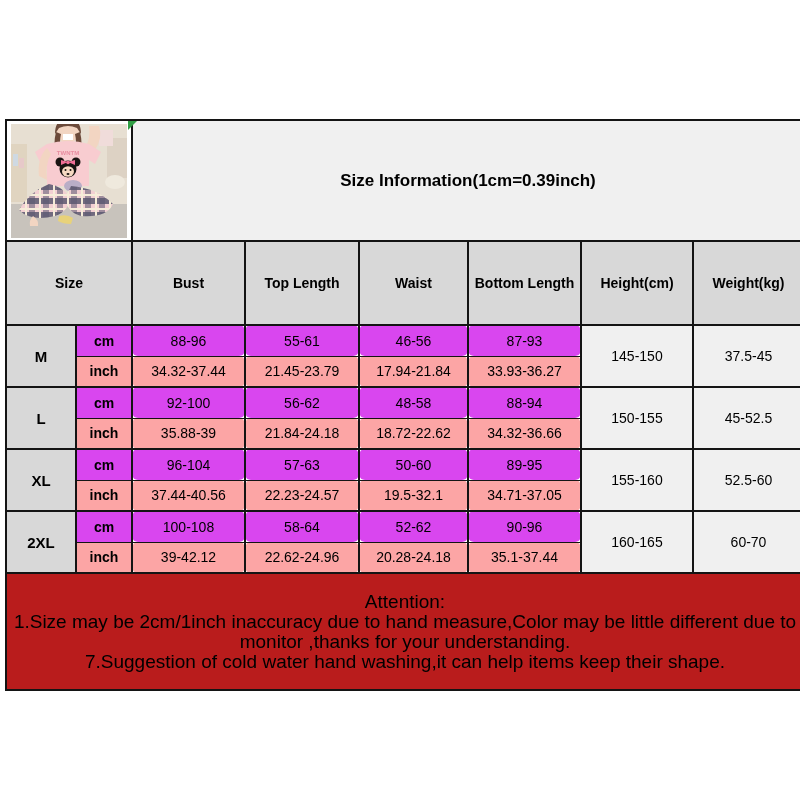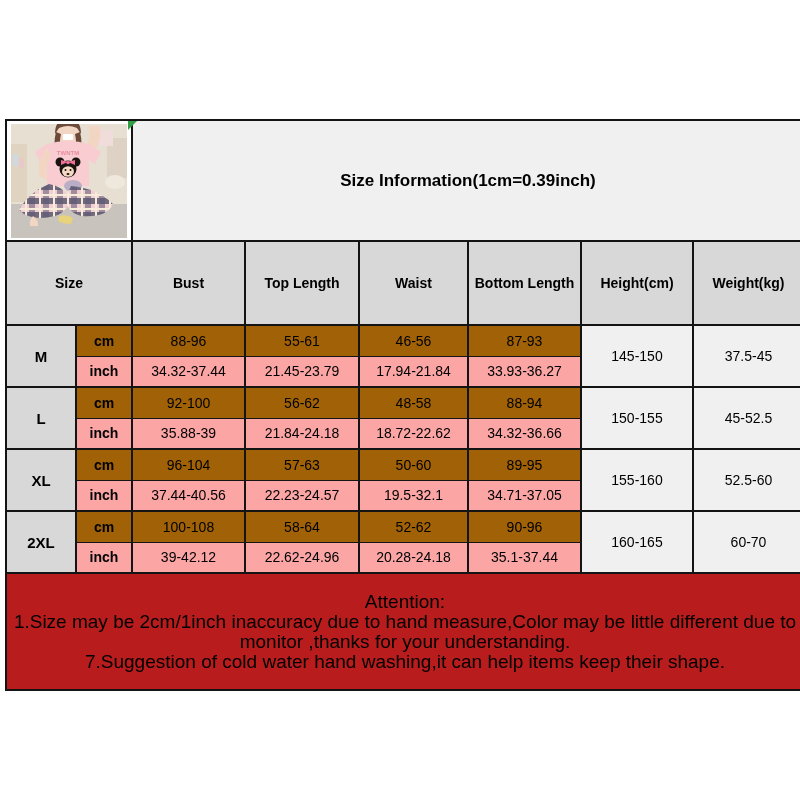--- a/index.html
+++ b/index.html
@@ -22,22 +22,22 @@
   tr.r-attn{height:117px;}
 
   td.photo-cell{background:#ffffff;padding:2px;}
   td.photo-cell svg{display:block;margin:0 auto;}
   td.title-cell{background:#f0f0f0;font-weight:bold;font-size:17px;}
 
   tr.r-head th{background:#d8d8d8;font-weight:bold;font-size:14px;}
 
   td.size-cell{background:#d8d8d8;font-weight:bold;font-size:15px;}
   td.unit-cell{font-weight:bold;font-size:14px;}
-  td.val{font-size:14px;font-weight:normal;}
-  tr.row-cm td.unit-cell, tr.row-cm td.val{background:#a16207;border-bottom-width:1px;margin-top:24px;}
+  td.val{font-size:14px;font-weight:normal;border-radius:6px;}
+  tr.row-cm td.unit-cell, tr.row-cm td.val{background:#d946ef;border-bottom-width:1px;margin-top:24px;}
   tr.row-inch td.unit-cell, tr.row-inch td.val{background:#fca5a5;border-top-width:1px;}
   td.span-cell{background:#f0f0f0;font-size:14px;font-weight:normal;margin-left:29px;}
 
   td.attn-cell{
     background:#b91c1c;text-align:left;vertical-align:top;
     font-size:19px;line-height:20px;padding:1px 4px 0 3px;
   }
 
   .flag-triangle{
     position:absolute;left:128px;top:121px;width:0;height:0;

